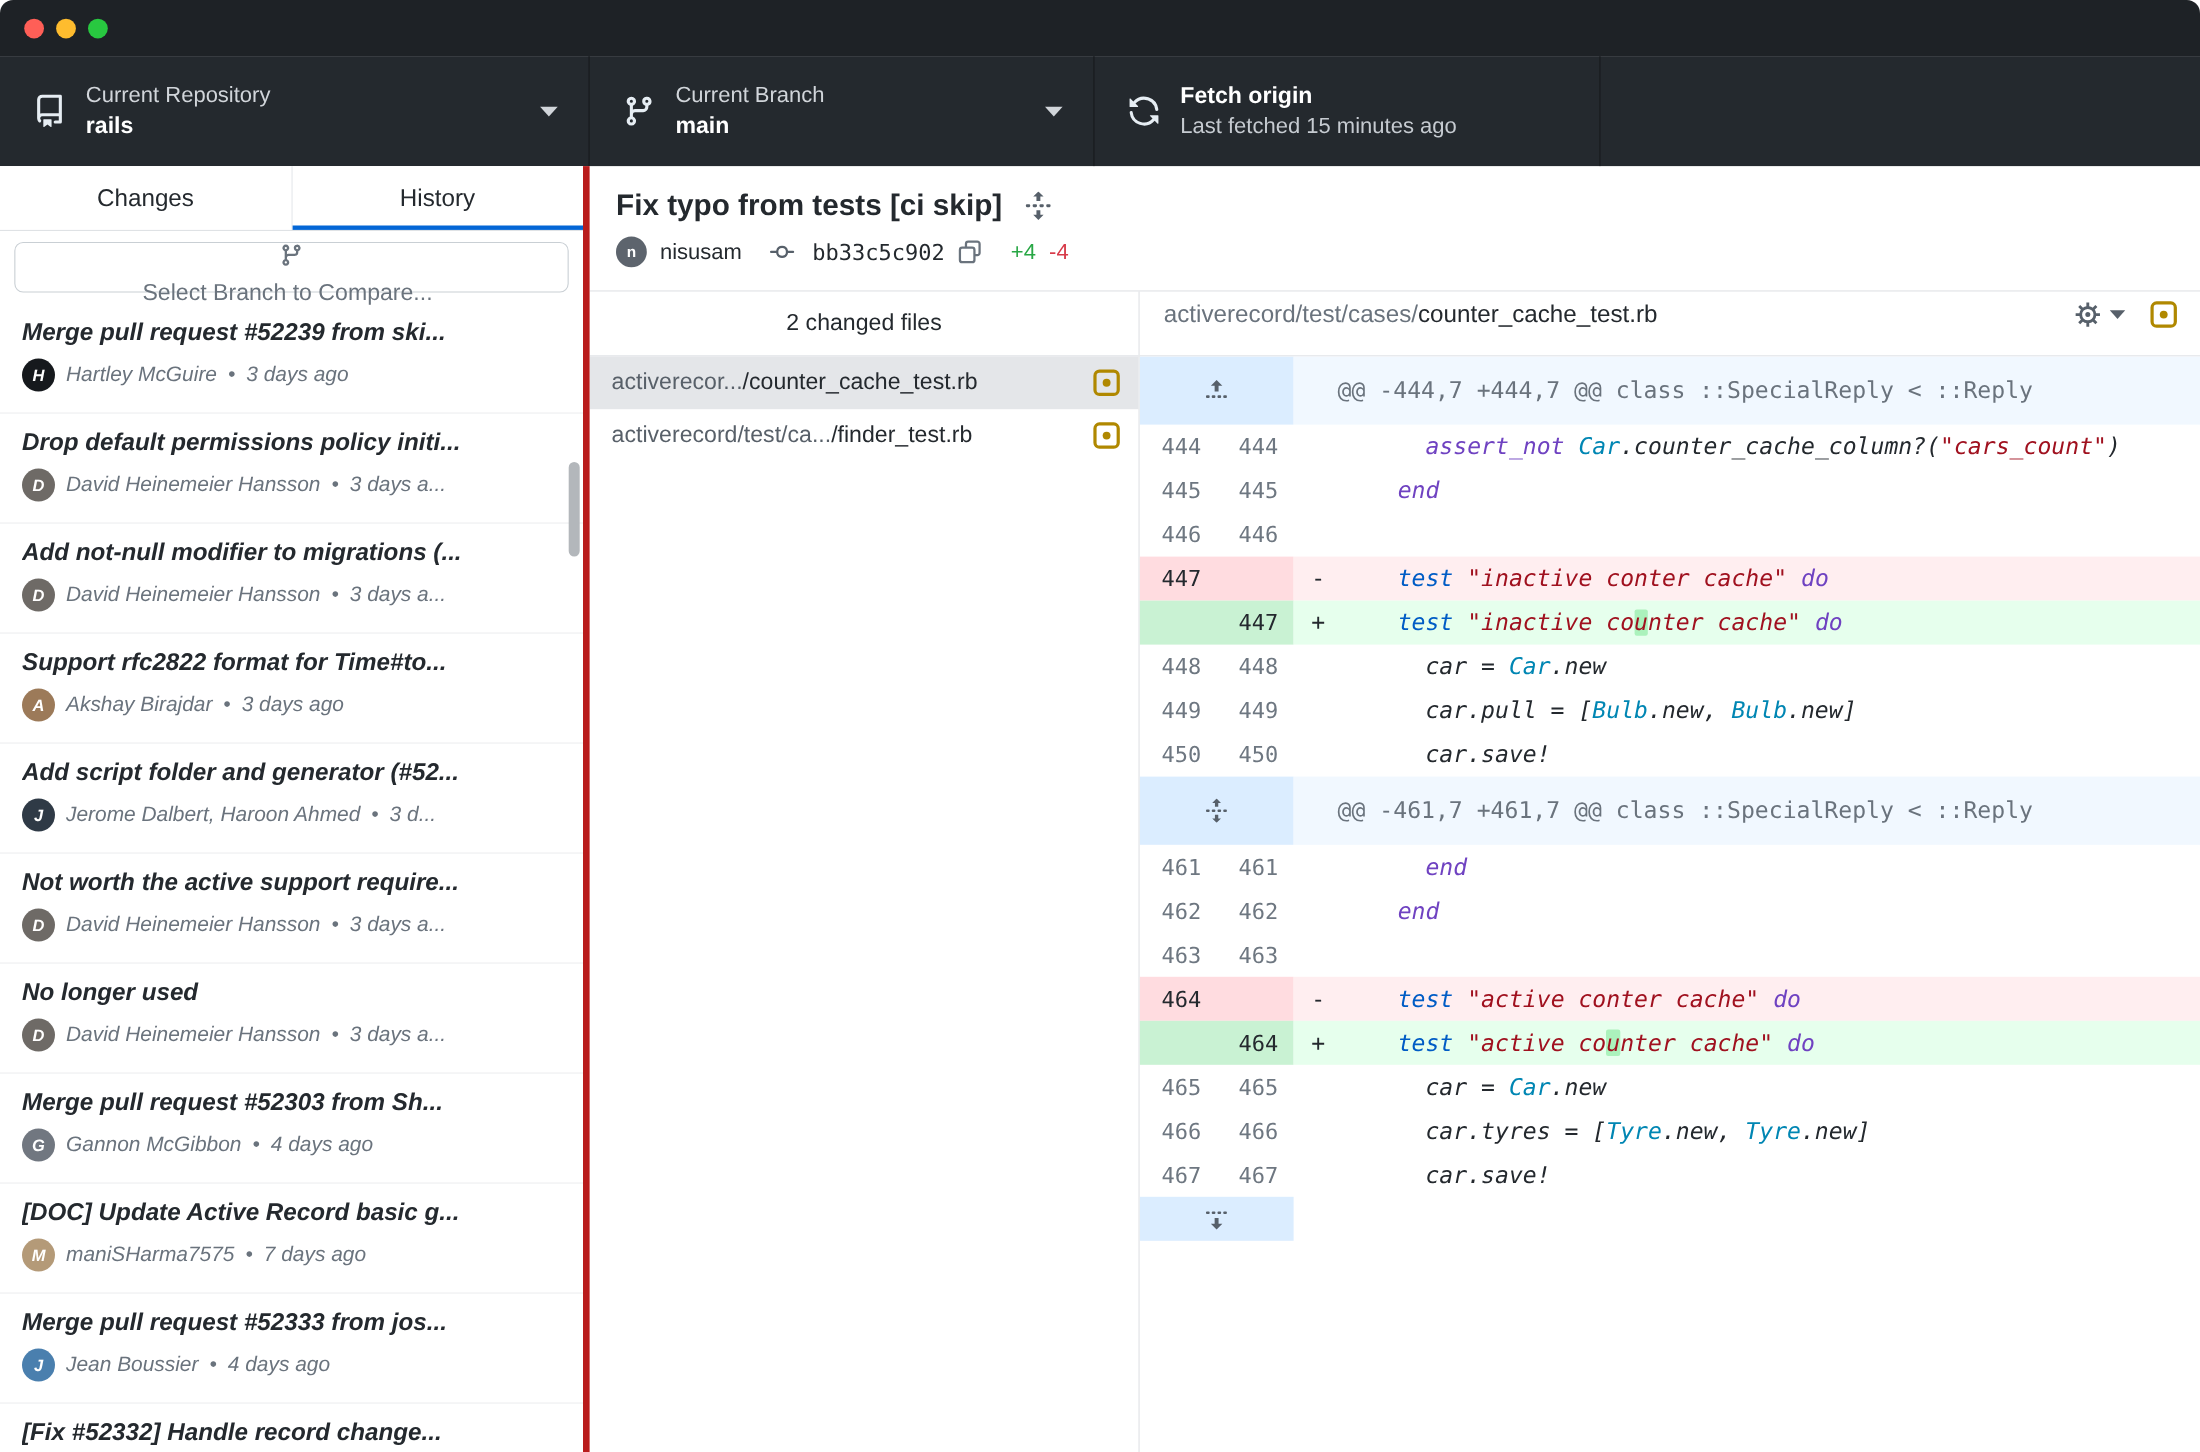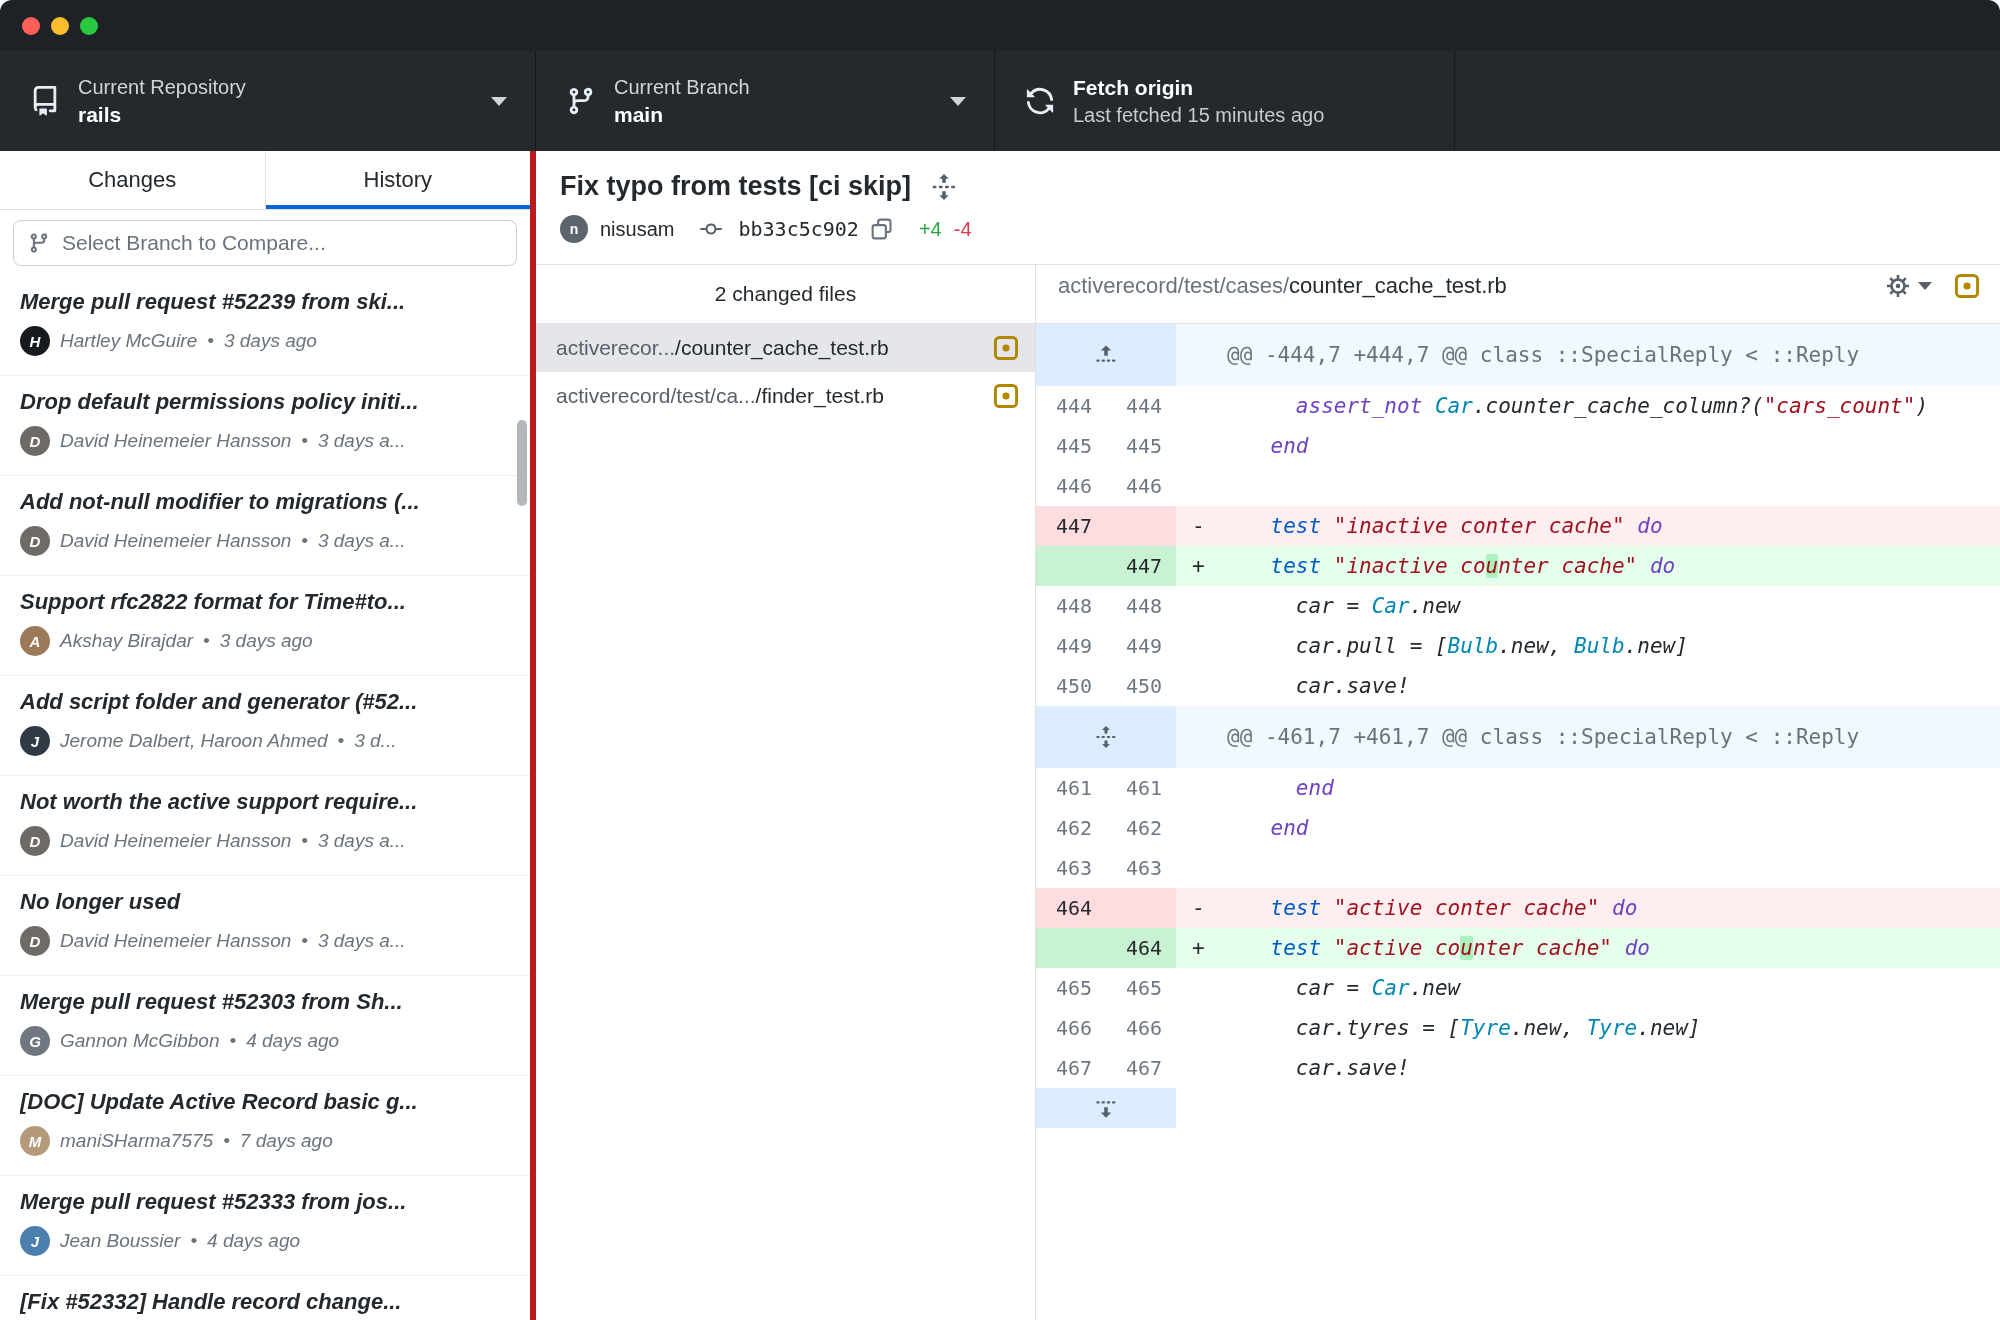--- a/index.html
+++ b/index.html
@@ -31,21 +31,21 @@
   
   .app { flex:1; display:flex; min-height:0; }
 
   
   .sidebar { width:536px; flex:none; border-right:6px solid #b91c1c; display:flex; flex-direction:column; position:relative; background:#fff; }
   .tabs { height:59px; flex:none; display:flex; border-bottom:1px solid #dfe2e5; }
   .tab { flex:1; display:flex; align-items:center; justify-content:center; font-size:22px; color:#24292e; position:relative; cursor:pointer; }
   .tab:first-child { border-right:1px solid #e5e8eb; }
   .tab.active::after { content:""; position:absolute; left:0; right:0; bottom:0; height:4px; background:#0366d6; }
   .filter-row { flex:none; padding:10px 13px; }
-  .filter-box { height:46px; border:1.5px solid #c9cfd4; border-radius:8px; display:flex; align-items:center; padding:0 14px; gap:12px; color:#6a737d; }
+  .filter-box { height:46px; border:1.5px solid #c9cfd4; border-radius:8px; display:flex; align-items:center; padding:0 14px; gap:12px; color:#6a737d;flex-direction:column; }
   .filter-box svg { width:22px; height:22px; flex:none; color:#6a737d; }
   .filter-box input { border:none; outline:none; flex:1; font-size:21px; font-family:"Liberation Sans",sans-serif; color:#24292e; background:transparent; }
   .filter-box input::placeholder { color:#6a737d; }
   .commit-list { flex:1; overflow:hidden; }
   .commit-item { height:100px; padding:13px 20px 0 20px; border-bottom:1px solid #edeef0; cursor:pointer;font-style:italic; }
   .ci-title { font-size:22px; font-weight:700; color:#24292e; white-space:nowrap; overflow:hidden; }
   .ci-meta { display:flex; align-items:center; gap:10px; margin-top:11px; font-size:19px; color:#6a737d; }
   .ci-avatar { width:30px; height:30px; border-radius:50%; flex:none; color:#fff; font-size:15px; font-weight:700; display:flex; align-items:center; justify-content:center; }
   .scroll-thumb { position:absolute; right:3px; top:269px; width:10px; height:86px; border-radius:5px; background:#b3b7bb; }
 
@@ -93,21 +93,21 @@
   .marker { width:44px; flex:none; padding-left:16px; color:#24292e; }
   .code { white-space:pre; flex:1; overflow:hidden;font-style:italic; }
   .diff-row.del .gutter { background:#ffdce0; }
   .diff-row.del .line-main { background:#ffeef0; }
   .diff-row.del .gnum { color:#24292e; }
   .diff-row.add .gutter { background:#c9f2d3; }
   .diff-row.add .line-main { background:#e6ffed; }
   .diff-row.add .gnum { color:#24292e; }
   .diff-row.hunk .gutter, .diff-row.end .gutter { background:#dbedff; align-items:center; justify-content:center; }
   .diff-row.hunk .line-main { background:#f1f8ff; }
-  .hunk-text { color:#6a737d; padding-left:51px; white-space:pre; }
+  .hunk-text { color:#6a737d; padding-left:40px; white-space:pre; }
   .expander { width:22px; height:22px; color:#57606a; display:flex; cursor:pointer; }
   .tk-pl { color:#24292e; }
   .tk-kw { color:#6f42c1; }
   .tk-fn { color:#005cc5; }
   .tk-cn { color:#0086b3; }
   .tk-st { color:#a0111f; }
   .tk-sth { color:#a0111f; background:#abf2bc; border-radius:2px; }
 </style>
 </head>
 <body>

